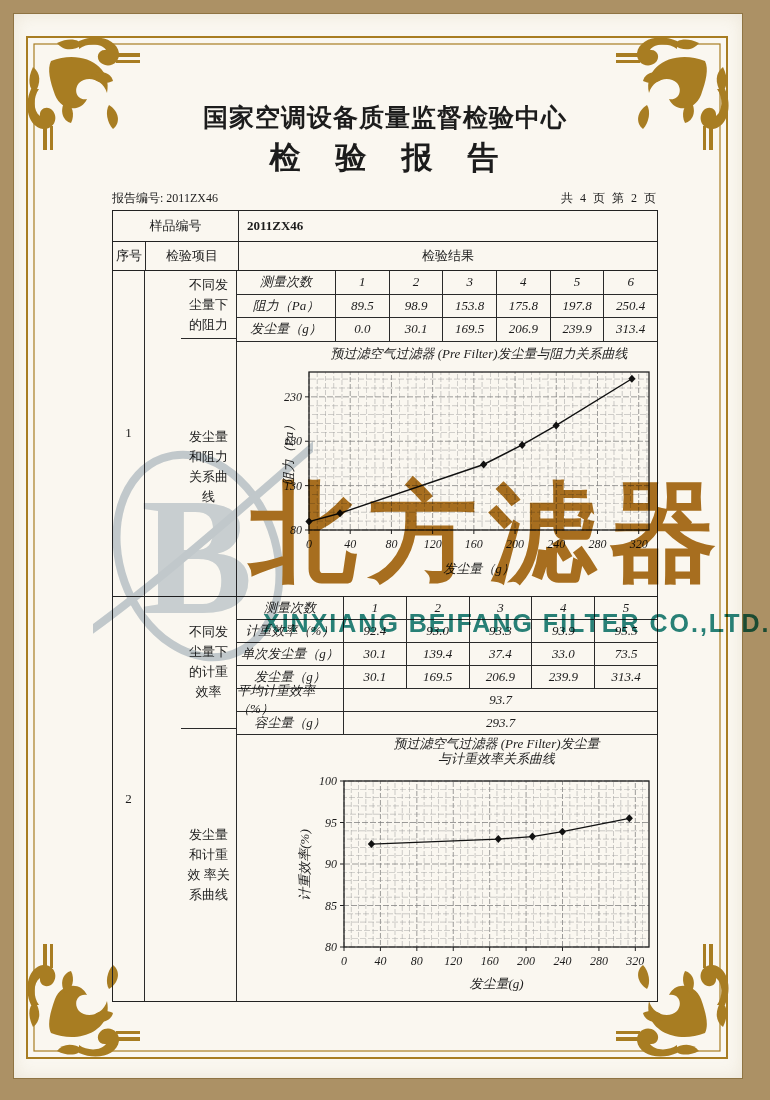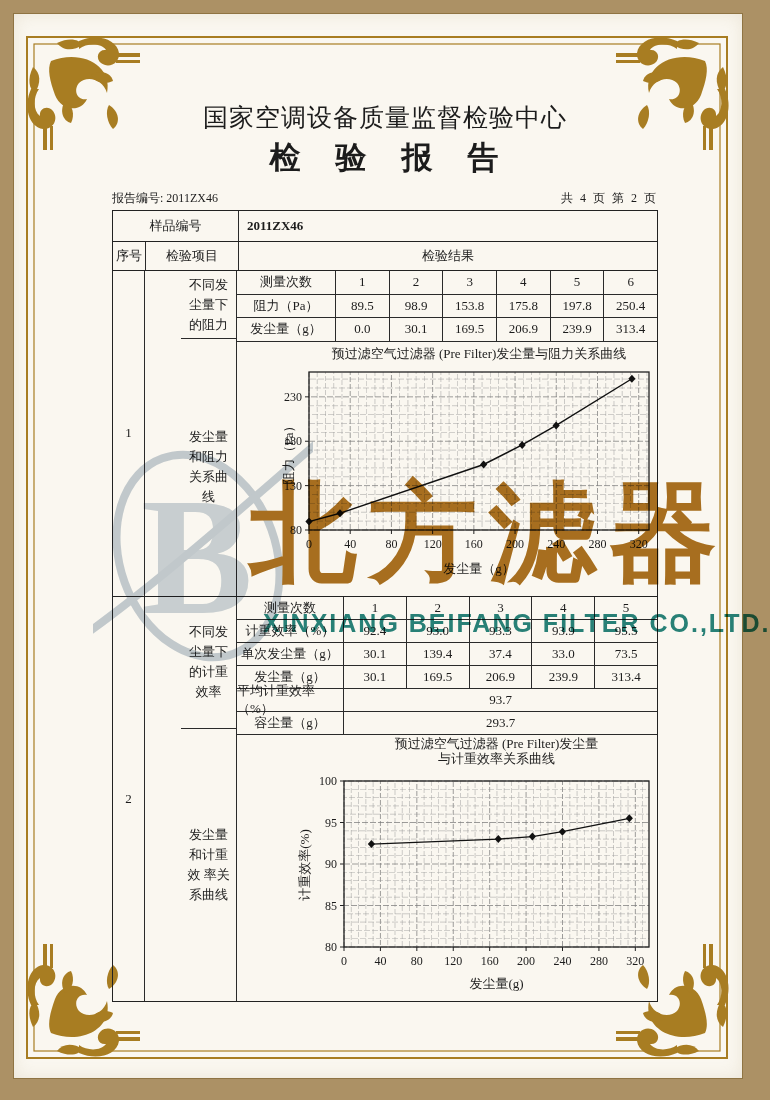--- a/index.html
+++ b/index.html
@@ -9,42 +9,42 @@
     font-family:"Liberation Serif","DejaVu Serif",serif;
     color:#1c1c1c;
   }
   .page{
     position:absolute;left:13px;top:13px;right:27px;bottom:21px;
     background:#faf7f0;
     box-shadow:inset 0 0 0 1px #8f7443, inset 0 0 18px rgba(150,120,60,.15);
   }
   .frame{position:absolute;inset:0;pointer-events:none;}
   .content{position:absolute;left:99px;top:90px;width:546px;}
-  .org-title{font-size:25px;font-weight:normal;text-align:center;line-height:30px;letter-spacing:1px;}
+  .org-title{font-size:25px;font-weight:bold;text-align:center;line-height:30px;letter-spacing:1px;}
   .report-title{font-size:31px;font-weight:bold;text-align:center;line-height:42px;margin-top:4px;letter-spacing:2px;}
   .meta-row{display:flex;justify-content:space-between;align-items:flex-end;margin-top:8px;height:20px;font-size:12px;}
   .meta-row .pageinfo{letter-spacing:2px;}
 
   .main-table{margin-top:3px;border:1.6px solid #222;background:transparent;font-size:13px;}
   .trow{display:flex;}
   .cell{display:flex;align-items:center;justify-content:center;text-align:center;box-sizing:border-box;}
   .bR{border-right:1px solid #2a2a2a;}
   .bB{border-bottom:1px solid #2a2a2a;}
   .bBs{border-bottom:1.6px solid #222;}
   .row-sample{height:30px;}
   .sample-label{width:126px;}
   .sample-value{flex:1;justify-content:flex-start;padding-left:8px;font-weight:bold;}
   .row-head{height:28px;}
   .c-seq{width:33px;}
   .c-item{width:93px;}
   .c-res{flex:1;}
   .block{display:flex;}
   .blk-item{width:93px;display:flex;flex-direction:column;}
   .item-cell{display:flex;align-items:center;justify-content:center;text-align:center;padding:0 5px;box-sizing:border-box;line-height:20px;margin-left:36px;}
-  .blk-res{flex:1;display:flex;flex-direction:column;width:420px;}
+  .blk-res{flex:1;display:flex;flex-direction:column;width:420px;font-style:italic;}
 
   .subtable{display:flex;flex-direction:column;}
   .strow{display:flex;border-bottom:1px solid #2a2a2a;}
   .sub1 .strow{height:22.6px;}
   .sub2 .strow{height:22px;}
   .stcell{flex:1;display:flex;align-items:center;justify-content:center;border-right:1px solid #2a2a2a;box-sizing:border-box;font-size:13px;}
   .stcell:last-child{border-right:none;}
   .sub1 .stcell:first-child{flex:0 0 99px;}
   .sub2 .stcell:first-child{flex:0 0 107px;}
   .stmerged{flex:1;}

